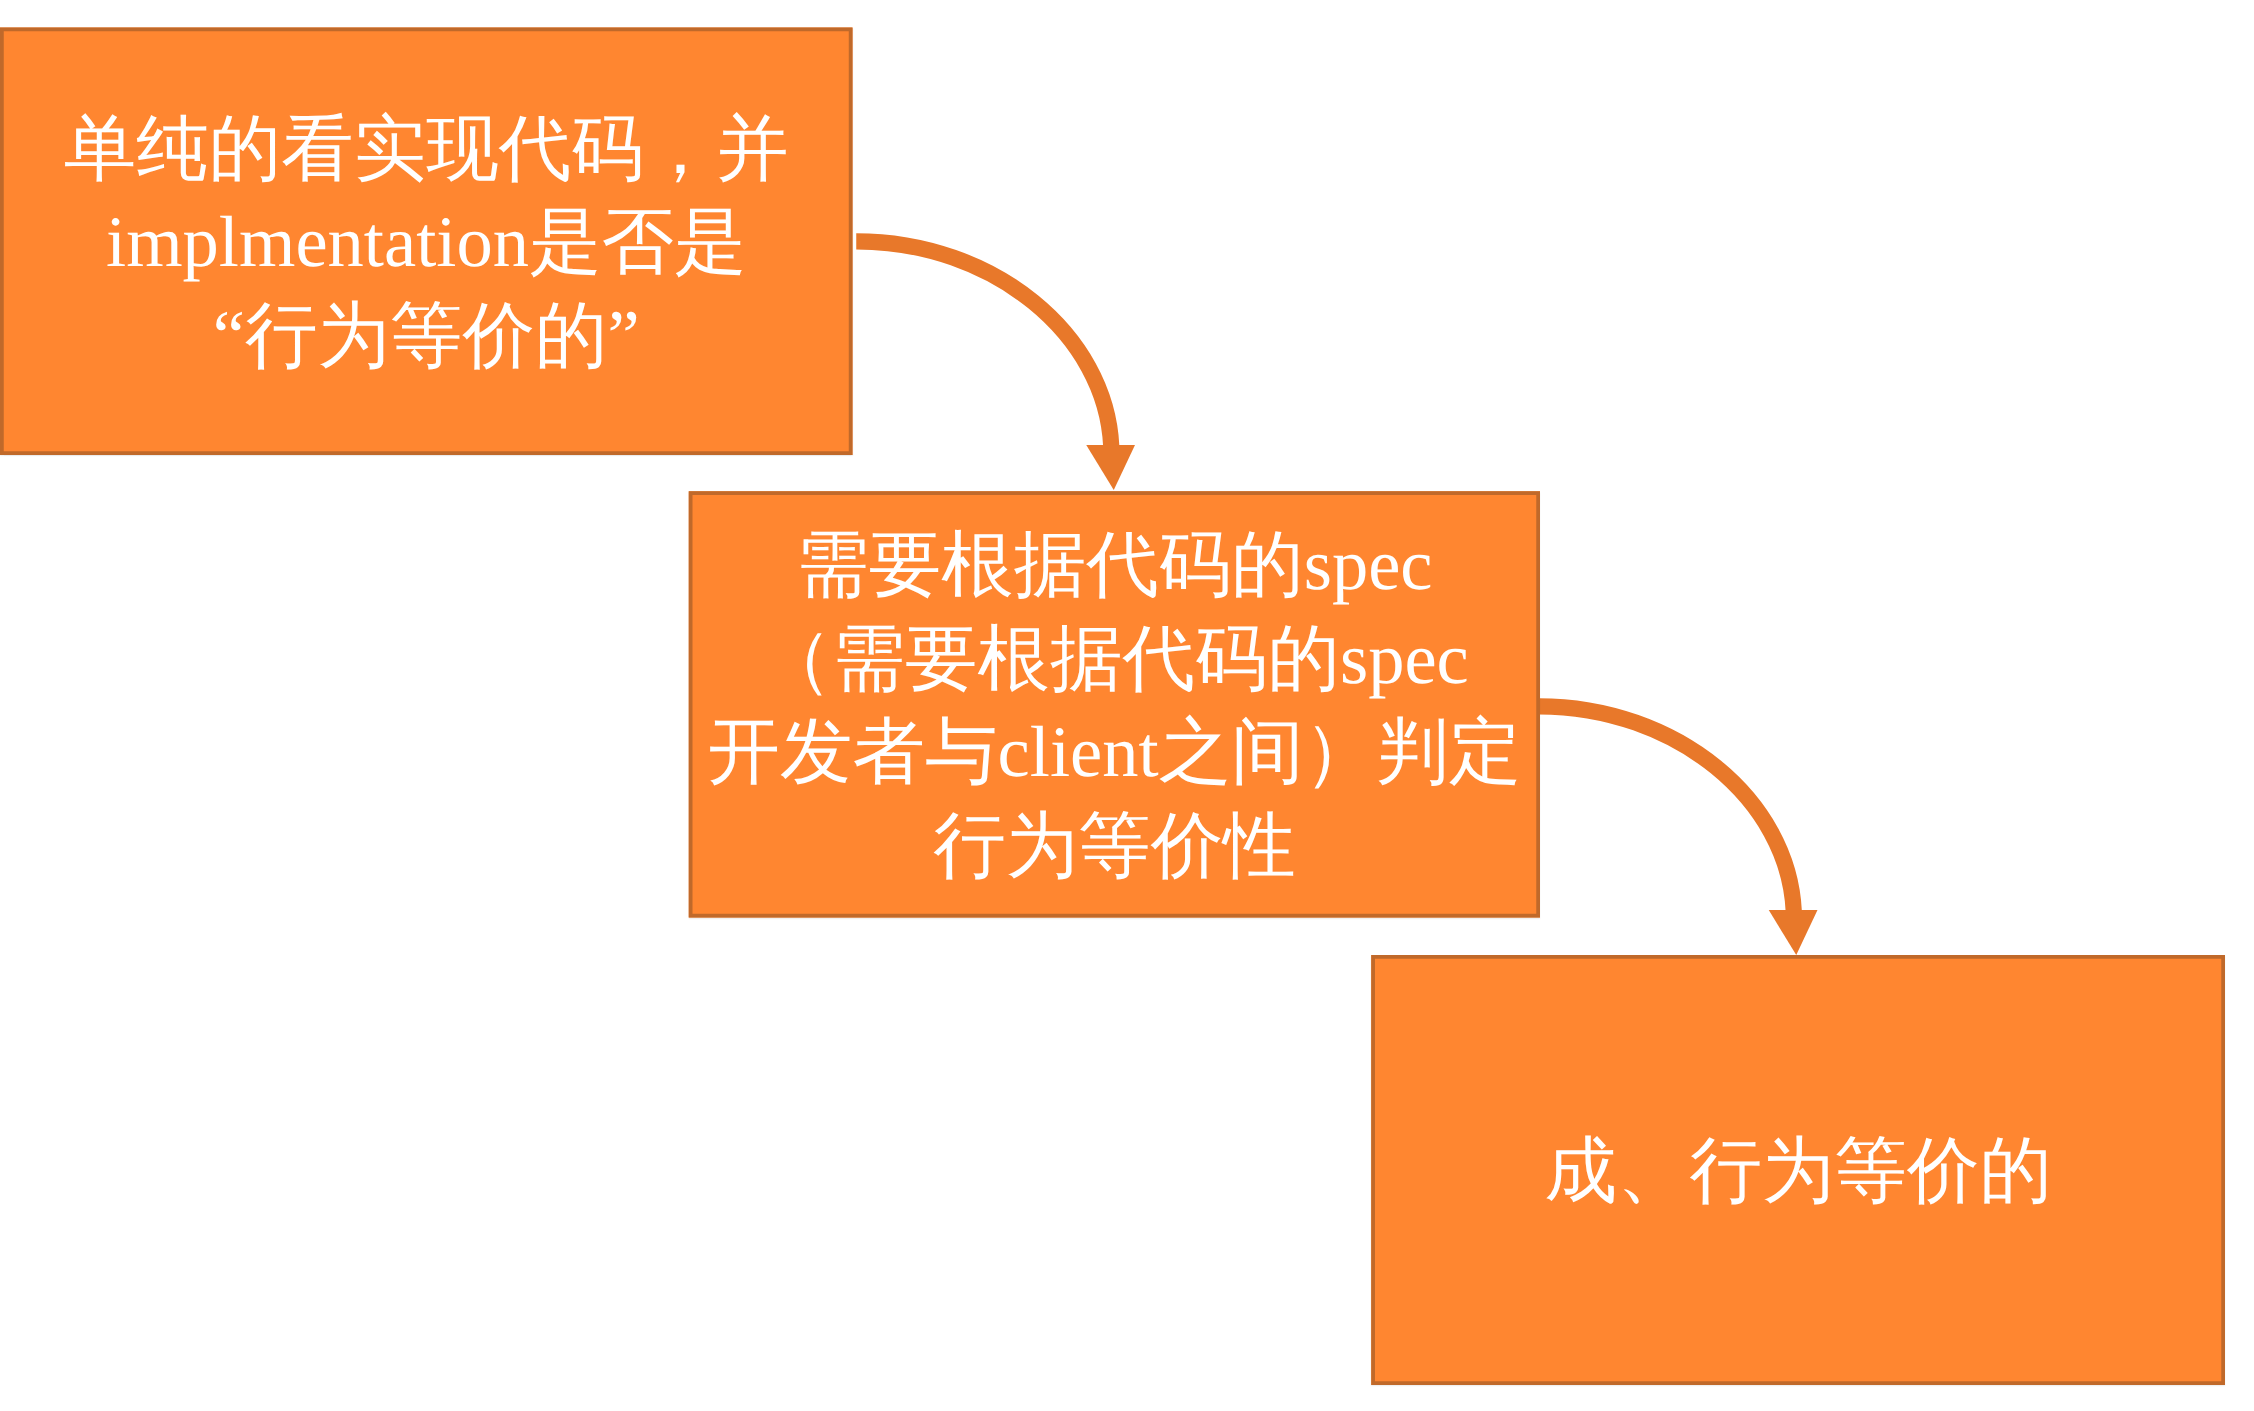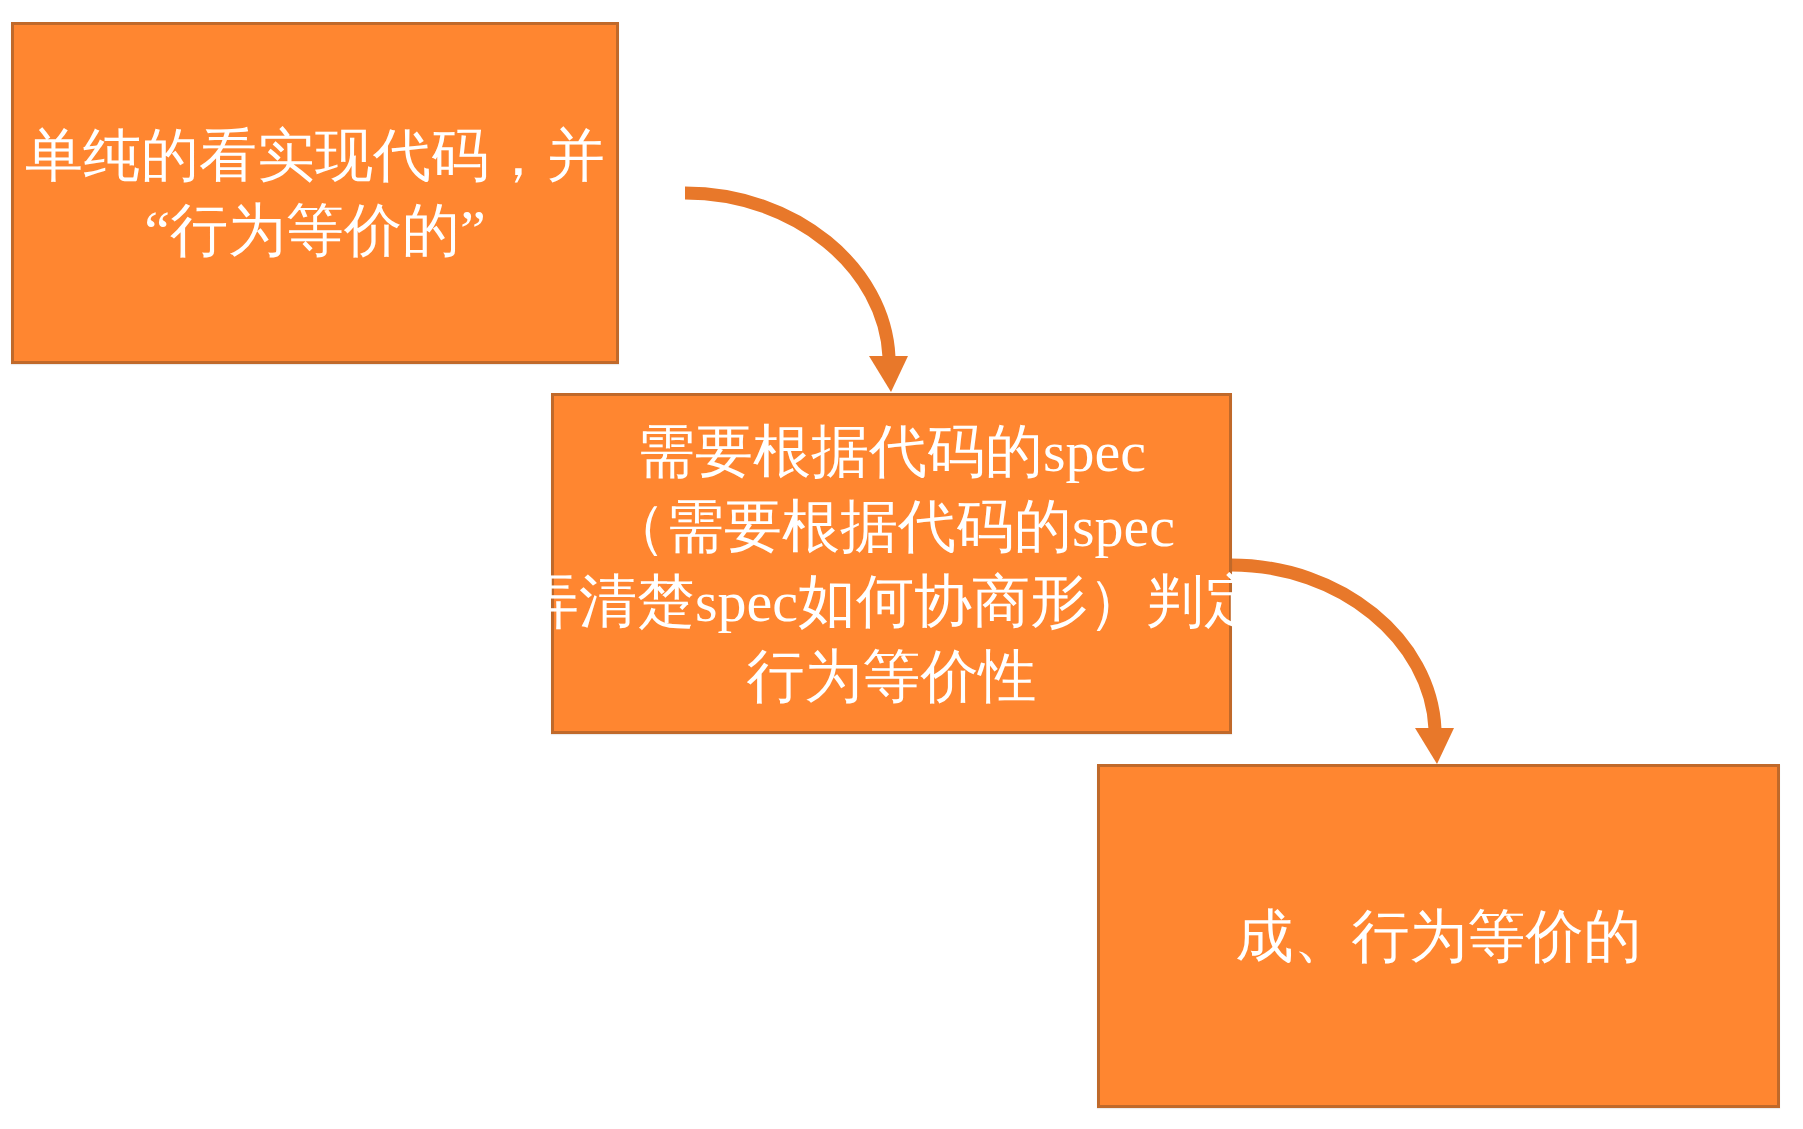--- a/index.html
+++ b/index.html
@@ -37,21 +37,21 @@
       font-size: 58px;
       line-height: 75px;
       font-weight: normal;
       letter-spacing: 0px;
       padding: 0 14px;
     }
     .line {
       display: block;
       white-space: nowrap;
     }
-    #box-1 { left: 11px;    top: 22px;  width: 608px; height: 342px; }
+    #box-1 { left: 0;    top: 22px;  width: 682px; height: 342px; }
     #box-2 { left: 551px;  top: 393px; width: 681px; height: 341px; align-items: center; }
     #box-3 { left: 1097px; top: 764px; width: 683px; height: 344px; }
     svg.arrows {
       position: absolute;
       left: 0; top: 0;
       width: 1803px;
       height: 1129px;
       pointer-events: none;
     }
   </style>
@@ -69,29 +69,30 @@
 
     <g>
       <path d="M 1231 565 C 1341 565, 1431 640, 1435 729" fill="none" stroke="#E8782A" stroke-width="13" stroke-linecap="butt"></path>
       <polygon points="1415,728 1454,728 1437,764" fill="#E8782A"></polygon>
     </g>
   </svg>
 
   <div class="box" id="box-1">
     <div class="box-text">
       <span class="line">单纯的看实现代码，并</span>
+      <span class="line">implmentation是否是</span>
       <span class="line">“行为等价的”</span>
     </div>
   </div>
 
   <div class="box" id="box-2">
     <div class="box-text">
       <span class="line">需要根据代码的spec</span>
       <span class="line">（需要根据代码的spec</span>
-      <span class="line">弄清楚spec如何协商形）判定</span>
+      <span class="line">开发者与client之间）判定</span>
       <span class="line">行为等价性</span>
     </div>
   </div>
 
   <div class="box" id="box-3">
     <div class="box-text">
       <span class="line">成、行为等价的</span>
     </div>
   </div>
 

